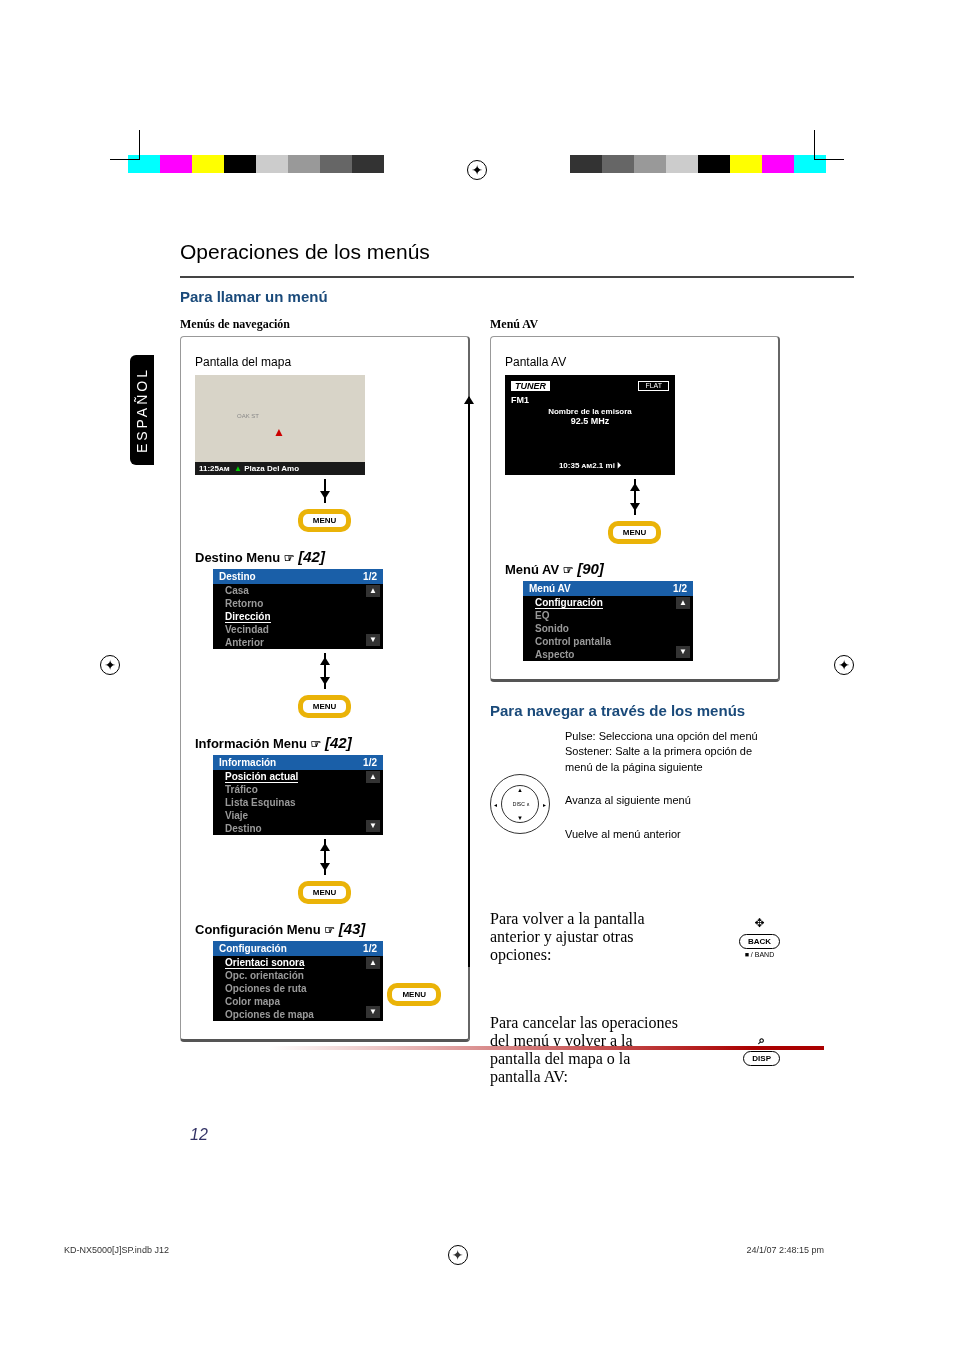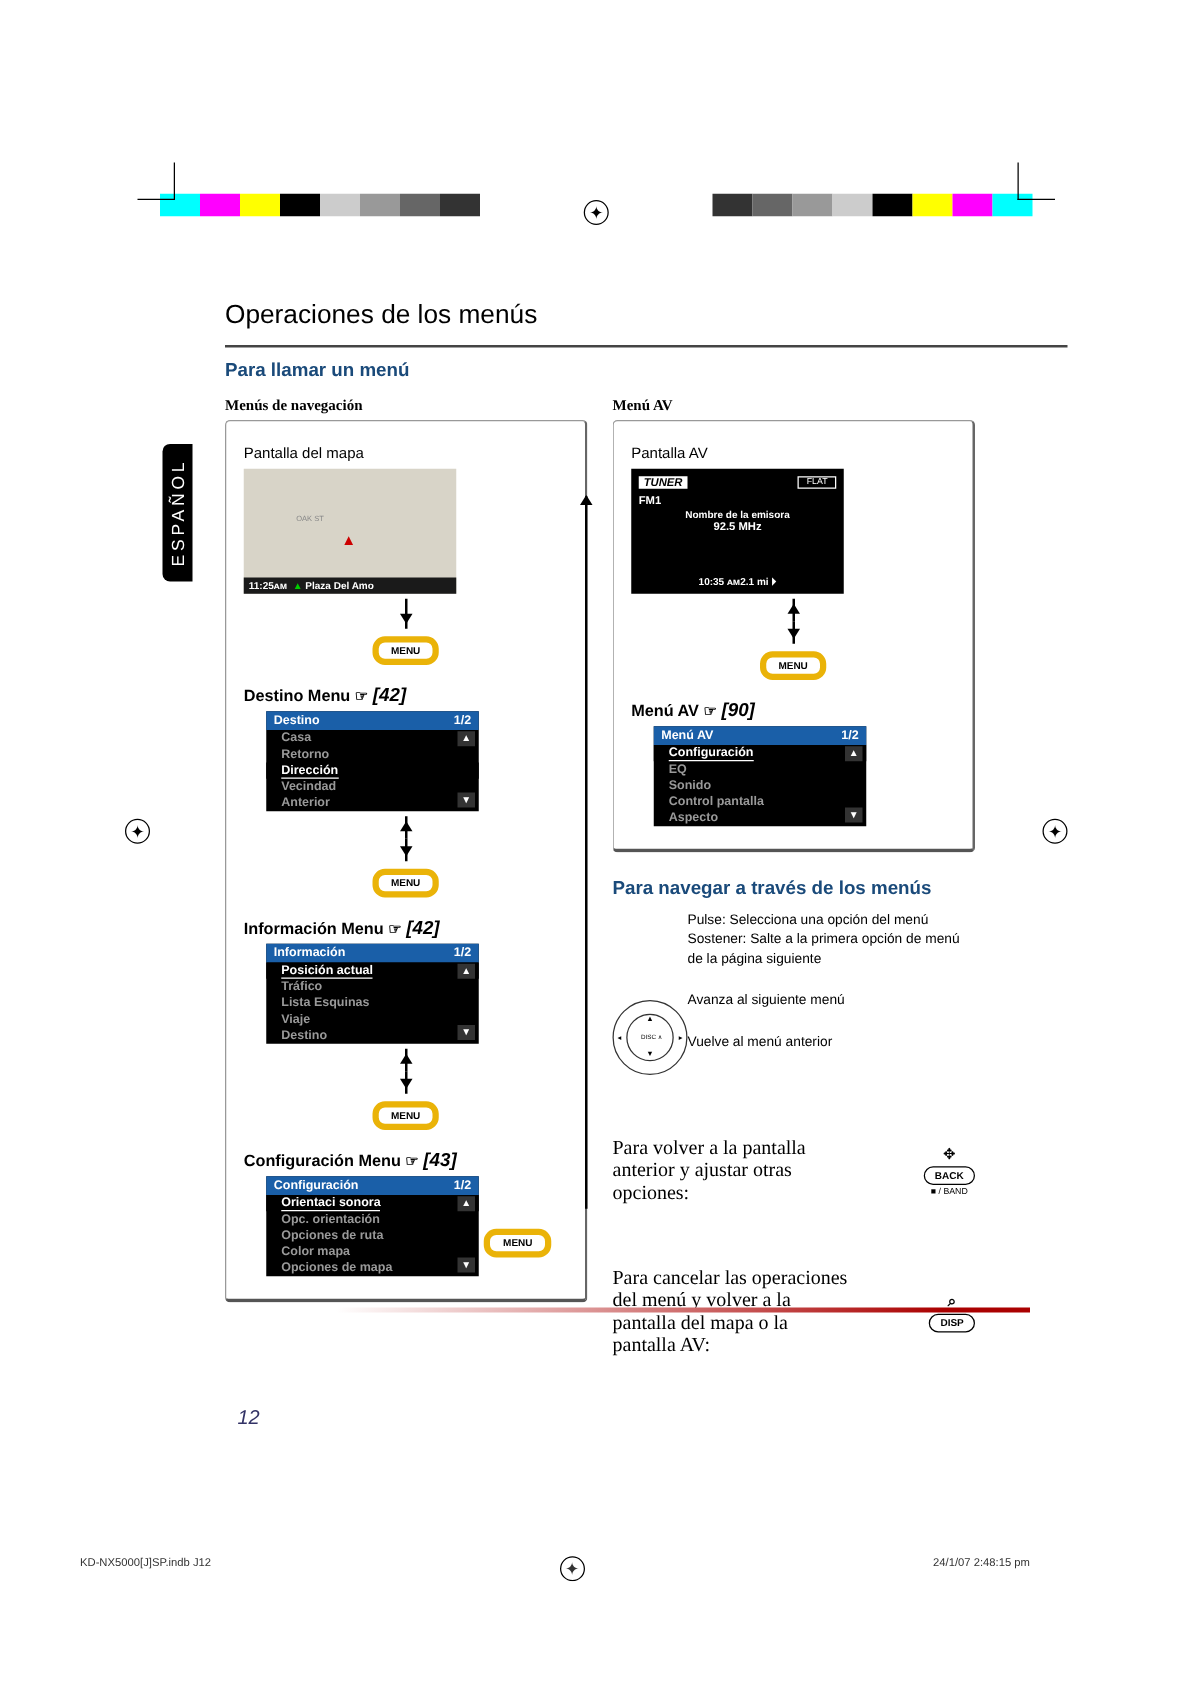--- a/index.html
+++ b/index.html
@@ -49,21 +49,21 @@
 .arrow-updown .a.dn::after{content:"";position:absolute;bottom:-1px;left:-4px;border:5px solid transparent;border-top:8px solid #000}
 .btn{display:inline-block;border:5px solid #eab308;border-radius:10px;padding:2px 10px;font-size:8px;font-weight:bold;margin:2px auto}
 .center{text-align:center}
 .pgnum{font-style:italic;font-size:16px;color:#336;margin:20px 0 1px 90px}
 .footer{display:flex;justify-content:space-between;font-size:9px;padding:40px 130px 0 64px;color:#333}
 .dial{width:58px;height:58px;border:1px solid #333;border-radius:50%;position:relative;display:flex;align-items:center;justify-content:center}
 .dial-inner{width:36px;height:36px;border:1px solid #333;border-radius:50%;position:relative}
 .dial-inner::before{content:"▲";position:absolute;top:1px;left:50%;transform:translateX(-50%);font-size:6px}
 .dial-inner::after{content:"▼";position:absolute;bottom:1px;left:50%;transform:translateX(-50%);font-size:6px}
 .dial-arr{position:absolute;font-size:6px;top:50%;transform:translateY(-50%)}
-.nav-section{display:flex;align-items:flex-end;margin-top:10px}
+.nav-section{display:flex;gap:15px;align-items:center;margin-top:10px}
 .nav-labels{font-size:11px;line-height:1.4}
 .nav-labels div{margin-bottom:18px}
 .note{font-family:Georgia,serif;font-size:16px;margin:20px 0}
 .btn-back{display:inline-block;border:1px solid #000;border-radius:8px;padding:2px 8px;font-size:8px;font-weight:bold}
 .right-block{display:flex;justify-content:space-between;align-items:center;margin-top:30px}
 .map-label{position:absolute;font-size:6px;color:#888}
 .map-marker{position:absolute;color:#c00;font-size:12px}
 .hline{border:none;border-top:2px solid #444;margin:4px 0 10px 0}
 .redgrad{position:absolute;bottom:155px;left:130px;right:130px;height:4px;background:linear-gradient(to right,#fff 20%,#a00 90%)}
 .long-arrow{position:absolute;width:2px;background:#000}

